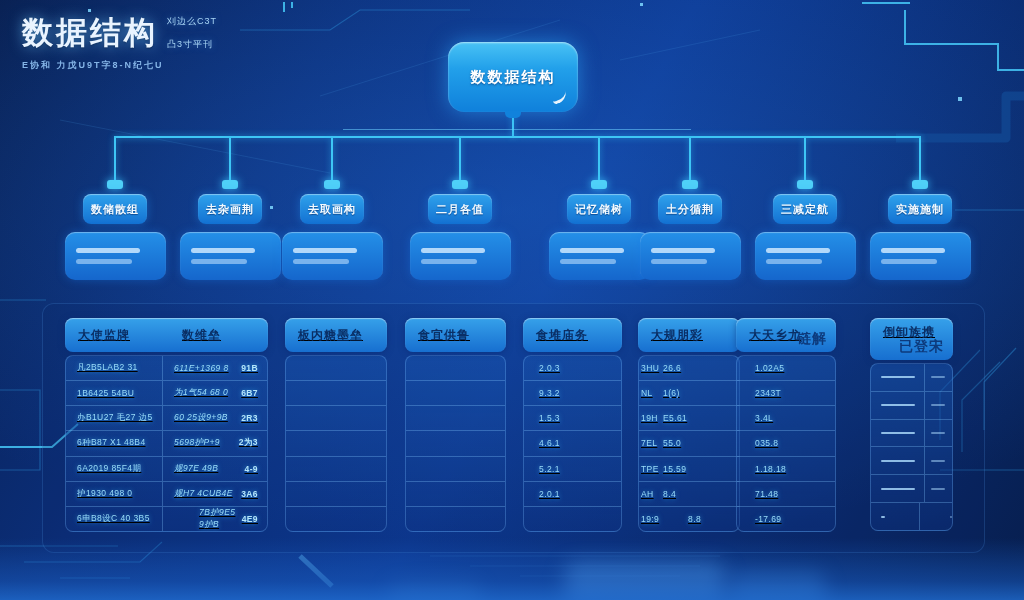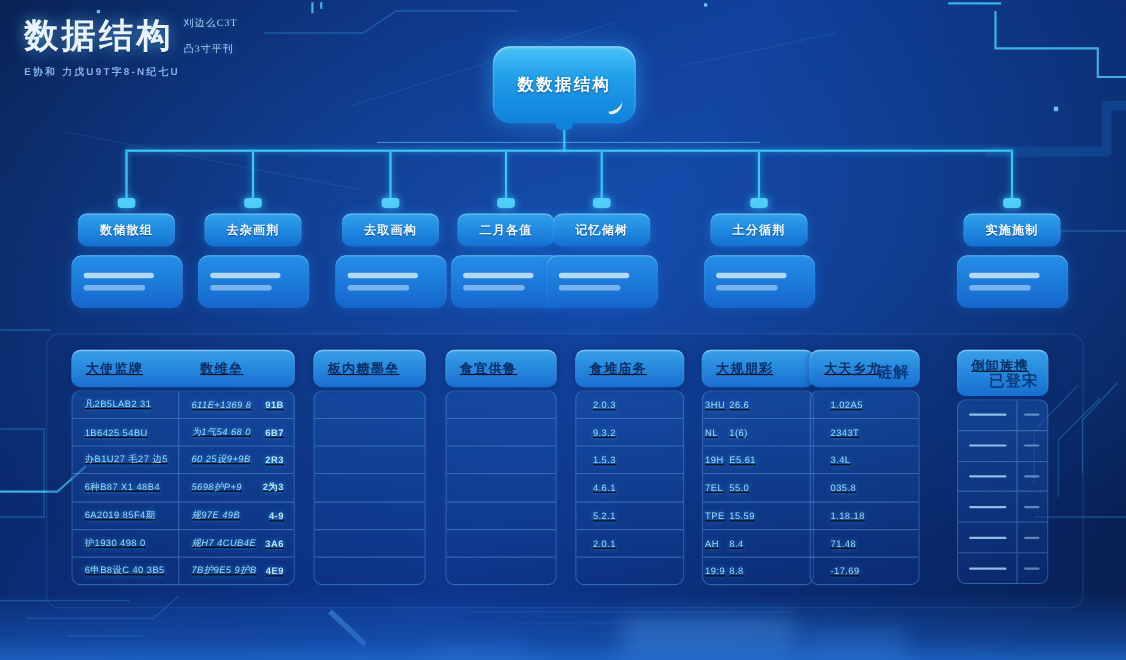--- a/index.html
+++ b/index.html
@@ -10,21 +10,21 @@
   }
   .stage{position:absolute;inset:0;width:1024px;height:600px;overflow:hidden;
     background:
       radial-gradient(120% 90% at 50% 35%, rgba(35,110,215,0.38), rgba(0,0,0,0) 62%),
       linear-gradient(118deg,#081f50 0%,#0b2e78 26%,#0d3a94 52%,#0a2c72 76%,#071e4e 100%);
   }
   svg.circuits{position:absolute;inset:0;}
 
   
   .title-block{position:absolute;left:22px;top:12px;}
-  .title-row{display:flex;align-items:flex-start;font-family:Liberation Serif, serif;}
+  .title-row{display:flex;align-items:flex-start;}
   .title-row h1{margin:0;font-size:31px;font-weight:bold;letter-spacing:3px;color:#e9f4ff;
     text-shadow:0 0 14px rgba(110,205,255,.65),0 1px 2px rgba(0,20,60,.8);}
   .title-suffix{margin-left:9px;margin-top:4px;display:flex;flex-direction:column;line-height:1.25;
     font-size:9px;color:#a8d4f4;letter-spacing:1px;text-shadow:0 0 6px rgba(90,180,255,.5);gap:12px;}
   .subtitle{margin-top:5px;font-size:9px;letter-spacing:2px;color:#84b4e6;font-weight:bold;}
 
   
   .root-node{position:absolute;left:448px;top:42px;width:130px;height:70px;border-radius:16px;
     background:linear-gradient(180deg,#49c3f5 0%,#22a0ea 38%,#0f80db 100%);
     box-shadow:0 0 20px rgba(45,170,255,.55), inset 0 1px 2px rgba(255,255,255,.55);
@@ -36,21 +36,21 @@
   .swoosh{position:absolute;right:11px;bottom:9px;width:15px;height:8px;
     border-bottom:3px solid rgba(255,255,255,.9);border-radius:0 0 12px 4px;transform:rotate(-16deg);}
   .stem{position:absolute;left:512px;top:112px;width:2px;height:26px;background:#3ec6f5;
     box-shadow:0 0 6px rgba(42,169,233,.9);}
   .rail{position:absolute;left:114px;top:136px;width:807px;height:2px;background:#3ec6f5;
     box-shadow:0 0 6px rgba(42,169,233,.9);}
   .rail2{position:absolute;left:343px;top:129px;width:348px;height:1px;background:rgba(110,210,255,.55);}
   .tree-child{position:absolute;top:138px;width:116px;display:flex;flex-direction:column;align-items:center;}
   .drop{width:2px;height:42px;background:#3ec6f5;box-shadow:0 0 6px rgba(42,169,233,.9);}
   .nub{width:16px;height:9px;border-radius:3px;background:#4fd0f8;box-shadow:0 0 8px rgba(60,195,255,.9);}
-  .child-label{margin-top:5px;width:88px;height:30px;border-radius:8px;
+  .child-label{margin-top:5px;width:64px;height:30px;border-radius:8px;
     background:linear-gradient(180deg,#2fa2ec,#1371d2);
     box-shadow:0 0 10px rgba(30,140,240,.45), inset 0 1px 1px rgba(255,255,255,.4);
     display:flex;align-items:center;justify-content:center;}
   .child-label span{color:#f2faff;font-size:11px;font-weight:bold;letter-spacing:1px;
     text-shadow:0 1px 1px rgba(0,40,100,.6);}
   .child-card{margin-top:8px;width:90px;height:48px;border-radius:10px;
     background:linear-gradient(180deg,#2490e8,#1566cc);
     box-shadow:0 0 10px rgba(25,120,230,.4), inset 0 1px 1px rgba(255,255,255,.35);
     display:flex;flex-direction:column;justify-content:center;align-items:flex-start;gap:6px;padding-left:11px;}
   .bar{display:block;height:5px;border-radius:3px;background:rgba(205,232,255,.85);}
@@ -69,21 +69,21 @@
   .p-head .h2{margin-left:52px;}
   .p-head .sub{position:absolute;right:9px;bottom:4px;font-size:14px;font-weight:bold;color:#0d3a7c;}
   .p-head.tall{height:42px;align-items:flex-start;padding-top:6px;}
   .p-body{margin-top:3px;height:177px;border-radius:8px;box-sizing:border-box;
     border:1px solid rgba(120,190,255,.30);
     background:linear-gradient(180deg,rgba(25,85,175,.50),rgba(14,50,130,.40));
     display:flex;flex-direction:column;overflow:hidden;}
   .p-body.short{height:168px;}
   .row{flex:1;display:flex;align-items:center;border-bottom:1px solid rgba(130,200,255,.32);
     color:#9adcf9;font-size:8.5px;letter-spacing:.4px;text-shadow:0 0 5px rgba(60,190,255,.65);}
-  .row:last-child{border-bottom:none;}
+  .row:last-child{border-bottom:none;gap:25px;}
   .ac1{width:97px;padding-left:11px;border-right:1px solid rgba(130,200,255,.32);
     align-self:stretch;display:flex;align-items:center;box-sizing:border-box;}
   .ac2{flex:1;display:flex;align-items:center;padding:0 9px 0 11px;}
   .ac2 b{margin-left:auto;font-weight:bold;color:#b4e6fb;}
   .dcell{padding-left:15px;}
   .e1{width:24px;padding-left:2px;box-sizing:border-box;}
   .fcell{padding-left:18px;}
   .g-row .gl{width:34px;height:2px;margin-left:10px;background:rgba(175,222,255,.8);border-radius:1px;}
   .g-row .gdiv{width:1px;align-self:stretch;background:rgba(130,200,255,.32);margin-left:9px;}
   .g-row .gr{width:14px;height:2px;margin-left:6px;background:rgba(175,222,255,.5);border-radius:1px;}
@@ -179,21 +179,21 @@
     <div class="drop"></div>
     <div class="nub"></div>
     <div class="child-label">
         <span>去杂画荆</span>
       </div>
     <div class="child-card">
         <i class="bar b1"></i>
         <i class="bar b2"></i>
       </div>
   </div>
-  <div class="tree-child" style="left:297px">
+  <div class="tree-child" style="left:274px">
     <div class="drop"></div>
     <div class="nub"></div>
     <div class="child-label">
         <span>去取画构</span>
       </div>
     <div class="child-card">
         <i class="bar b1"></i>
         <i class="bar b2"></i>
       </div>
   </div>
@@ -201,36 +201,47 @@
     <div class="drop"></div>
     <div class="nub"></div>
     <div class="child-label">
         <span>二月各值</span>
       </div>
     <div class="child-card">
         <i class="bar b1"></i>
         <i class="bar b2"></i>
       </div>
   </div>
-  <div class="tree-child" style="left:489px">
+  <div class="tree-child" style="left:541px">
     <div class="drop"></div>
     <div class="nub"></div>
     <div class="child-label">
         <span>记忆储树</span>
       </div>
     <div class="child-card">
         <i class="bar b1"></i>
         <i class="bar b2"></i>
       </div>
   </div>
   <div class="tree-child" style="left:632px">
     <div class="drop"></div>
     <div class="nub"></div>
     <div class="child-label">
         <span>土分循荆</span>
+      </div>
+    <div class="child-card">
+        <i class="bar b1"></i>
+        <i class="bar b2"></i>
+      </div>
+  </div>
+  <div class="tree-child" style="left:747px">
+    <div class="drop"></div>
+    <div class="nub"></div>
+    <div class="child-label">
+        <span>三减定航</span>
       </div>
     <div class="child-card">
         <i class="bar b1"></i>
         <i class="bar b2"></i>
       </div>
   </div>
   <div class="tree-child" style="left:862px">
     <div class="drop"></div>
     <div class="nub"></div>
     <div class="child-label">

